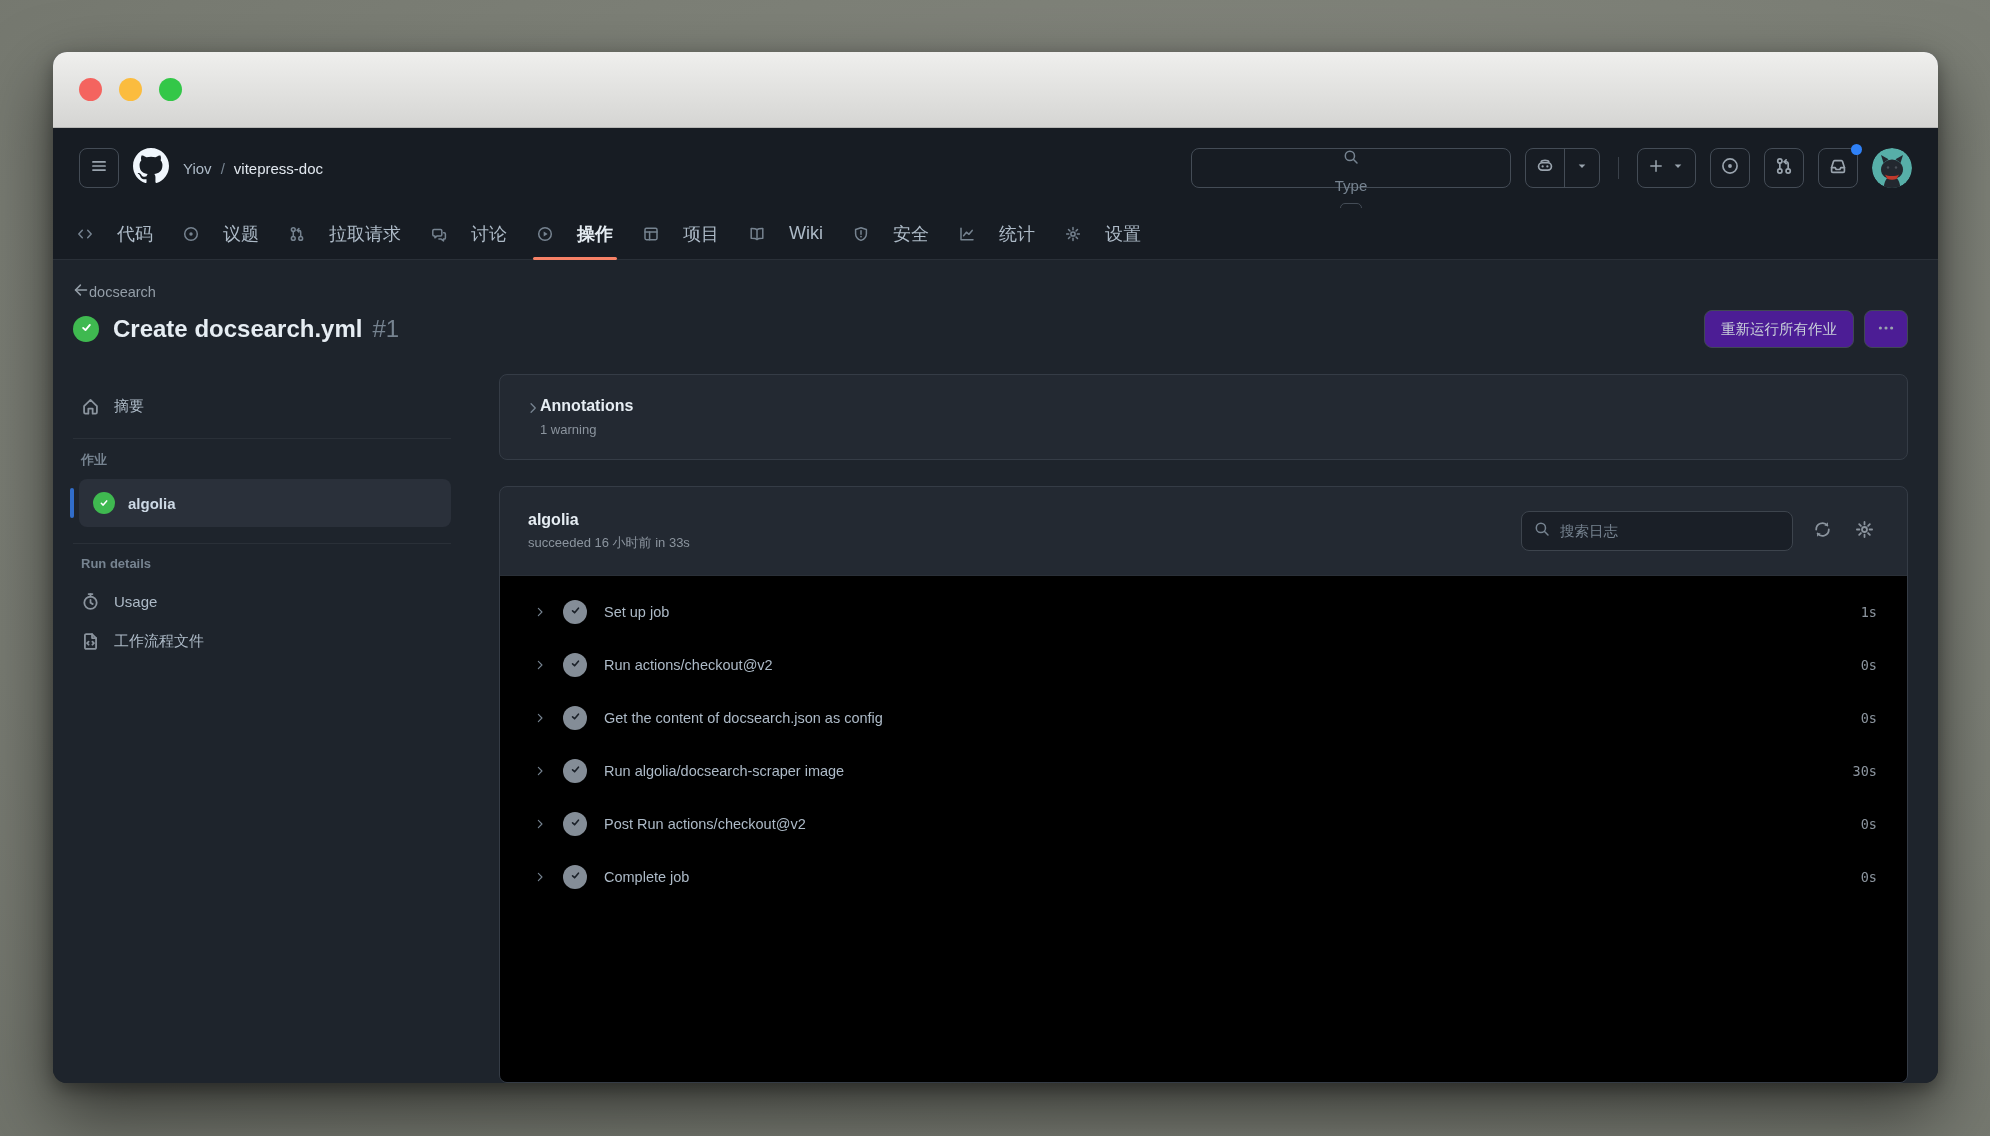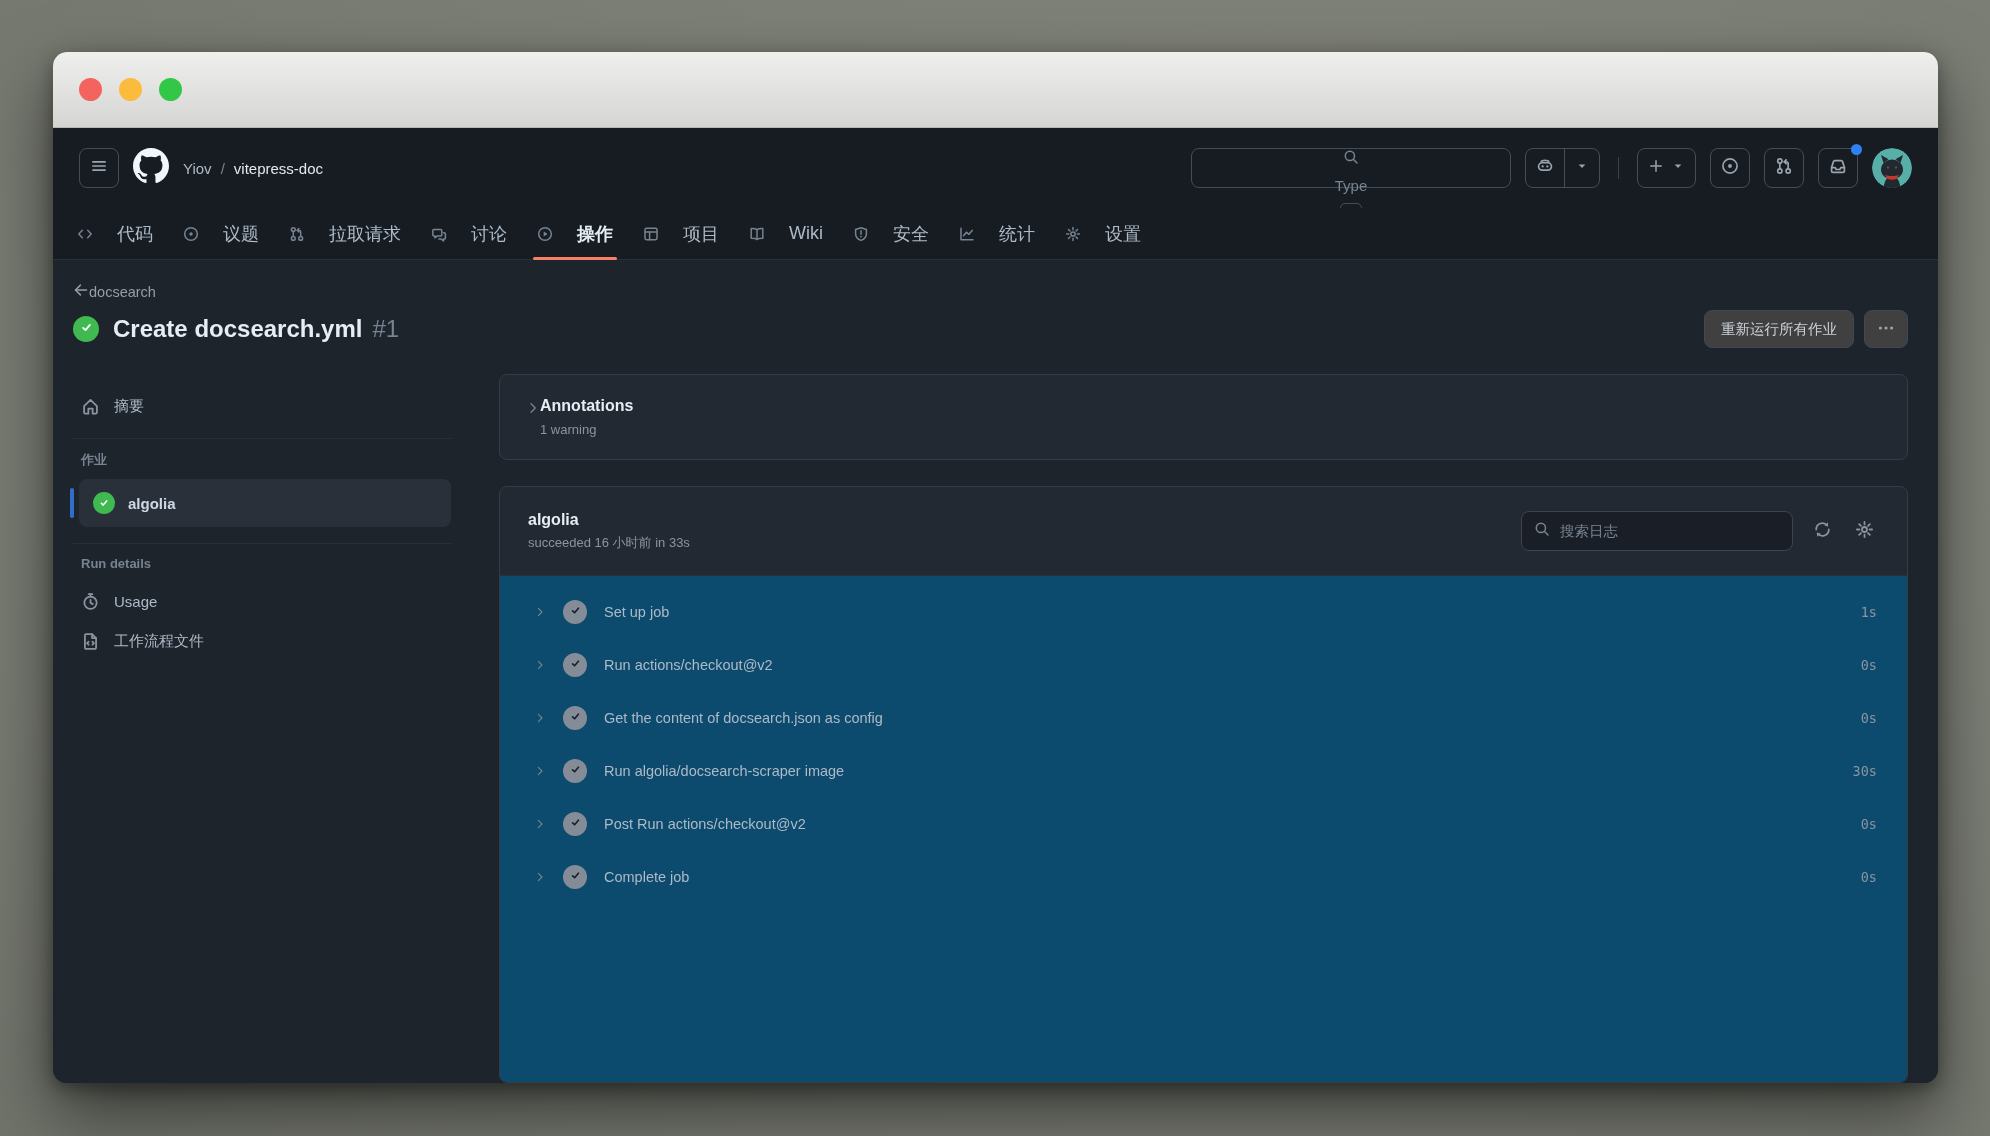--- a/index.html
+++ b/index.html
@@ -53,21 +53,21 @@
   .content { flex:1; min-height:0; background:#1E242C; padding:22px 30px 0 20px;
     display:flex; flex-direction:column; }
   .run-header { flex:none; margin-bottom:26px; }
   .back-row { display:flex; align-items:center; color:#949EA8; font-size:14.5px; margin-bottom:9px; cursor:pointer; width:max-content; }
   .title-row { display:flex; align-items:center; }
   .check-badge { border-radius:50%; display:flex; align-items:center; justify-content:center; color:#fff; flex:none; }
   .cb-26 { width:26px; height:26px; }
   .cb-22 { width:22px; height:22px; }
   .run-title { font-size:24px; font-weight:700; color:#E6EDF3; margin-left:14px; }
   .run-number { font-size:24px; color:#768390; margin-left:10px; }
-  .btn { height:38px; padding:0 16px; background:#404040; border:1px solid #404853;
+  .btn { height:38px; padding:0 16px; background:#4c1d95; border:1px solid #404853;
     border-radius:8px; color:#C9D1D9; font-size:14.5px; display:flex; align-items:center; cursor:pointer; }
   .kebab-btn { width:44px; padding:0; justify-content:center; color:#9AA4AE; margin-left:10px; }
 
   .body-grid { flex:1; min-height:0; display:flex; gap:48px; }
 
   
   .sidebar { flex:none; width:378px; padding-top:10px; }
   .sb-row { display:flex; align-items:center; gap:14px; height:44px; color:#ADBAC7; font-size:15px; cursor:pointer; padding-left:8px; }
   .sb-icon { color:#8B949E; display:flex; }
   .sb-divider { height:1px; background:#2A3038; margin:10px 0 12px; }
@@ -89,21 +89,21 @@
   .job-card-header { flex:none; height:88px; display:flex; align-items:center; padding:0 22px 0 28px; }
   .job-title { font-size:16px; font-weight:700; color:#E6EDF3; margin-bottom:5px; }
   .job-status { font-size:13px; color:#8B949E; }
   .log-search { width:272px; height:40px; border:1px solid #3D444D; background:#1A1F27;
     border-radius:8px; display:flex; align-items:center; padding:0 12px; gap:10px; color:#768390; }
   .log-search input { background:transparent; border:0; outline:0; color:#ADBAC7;
     font-size:14.5px; width:100%; font-family:inherit; }
   .log-search input::placeholder { color:#768390; opacity:1; }
   .log-icon-btn { width:42px; height:40px; display:flex; align-items:center; justify-content:center;
     color:#8B949E; cursor:pointer; background:none; border:0; }
-  .log-area { flex:1; background:#0c4a6e; border-top:1px solid #2A3038; padding-top:9px; }
+  .log-area { flex:1; background:#000000; border-top:1px solid #2A3038; padding-top:9px; }
   .step-row { height:53px; display:flex; align-items:center; padding:0 30px 0 34px; gap:17px;
     color:#ADBAC7; font-size:14.5px; cursor:pointer; }
   .step-chev { color:#768390; display:flex; flex:none; }
   .step-check { width:24px; height:24px; border-radius:50%; background:#848D97; color:#1B2129;
     display:flex; align-items:center; justify-content:center; flex:none; }
   .step-name { flex:1; min-width:0; }
   .step-duration { font-family:"DejaVu Sans Mono",monospace; font-size:13.5px; color:#8B949E; flex:none; }
 </style>
 </head>
 <body>

